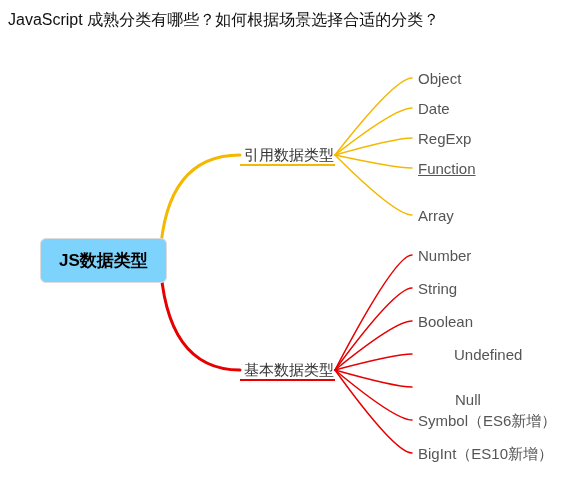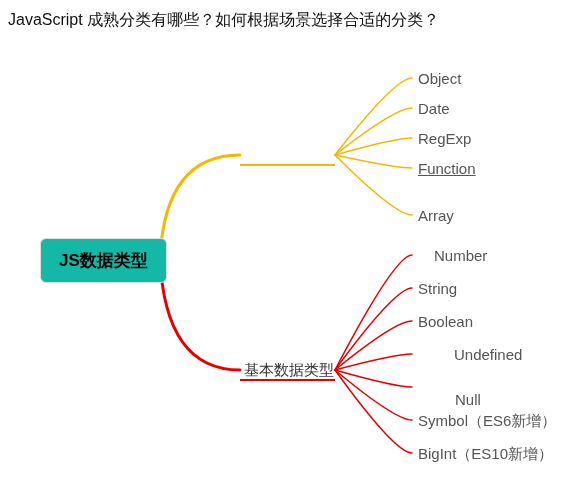--- a/index.html
+++ b/index.html
@@ -28,21 +28,21 @@
     width: 574px;
     height: 440px;
   }
   .root-box {
     position: absolute;
     left: 40px;
     top: 178px;
     padding: 10px 18px;
     border: 1px solid #ddd;
     border-radius: 6px;
-    background: #14b8a6;
+    background: #7dd3fc;
     font-weight: 700;
     font-size: 17px;
     color: #000;
     white-space: nowrap;
   }
   .branch-label {
     position: absolute;
     font-size: 15px;
     color: #333;
     white-space: nowrap;
@@ -85,29 +85,30 @@
     <path d="M 335 310 Q 395 228, 412 228" stroke="#e60000" stroke-width="1.5" fill="none" stroke-linecap="round"></path>
     <path d="M 335 310 Q 395 261, 412 261" stroke="#e60000" stroke-width="1.5" fill="none" stroke-linecap="round"></path>
     <path d="M 335 310 Q 395 294, 412 294" stroke="#e60000" stroke-width="1.5" fill="none" stroke-linecap="round"></path>
     <path d="M 335 310 Q 395 327, 412 327" stroke="#e60000" stroke-width="1.5" fill="none" stroke-linecap="round"></path>
     <path d="M 335 310 Q 395 360, 412 360" stroke="#e60000" stroke-width="1.5" fill="none" stroke-linecap="round"></path>
     <path d="M 335 310 Q 395 393, 412 393" stroke="#e60000" stroke-width="1.5" fill="none" stroke-linecap="round"></path>
   </svg>
 
   <div class="root-box">JS数据类型</div>
 
+  <div class="branch-label" style="left:244px; top:86px;">引用数据类型</div>
   <div class="branch-label" style="left:244px; top:301px;">基本数据类型</div>
 
   <div class="leaf-label" style="left:418px; top:10px;">Object</div>
   <div class="leaf-label" style="left:418px; top:40px;">Date</div>
   <div class="leaf-label" style="left:418px; top:70px;">RegExp</div>
   <div class="leaf-label" style="left:418px; top:100px;text-decoration:underline;">Function</div>
   <div class="leaf-label" style="left:418px; top:147px;">Array</div>
 
-  <div class="leaf-label" style="left:418px; top:187px;margin-left:16px;">Number</div>
+  <div class="leaf-label" style="left:418px; top:187px;">Number</div>
   <div class="leaf-label" style="left:418px; top:220px;">String</div>
   <div class="leaf-label" style="left:418px; top:253px;">Boolean</div>
   <div class="leaf-label" style="left:418px; top:286px;margin-left:36px;">Undefined</div>
   <div class="leaf-label" style="left:418px; top:331px;margin-left:37px;">Null</div>
   <div class="leaf-label" style="left:418px; top:352px;">Symbol（ES6新增）</div>
   <div class="leaf-label" style="left:418px; top:385px;">BigInt（ES10新增）</div>
 
 </div>
 
 </body></html>

